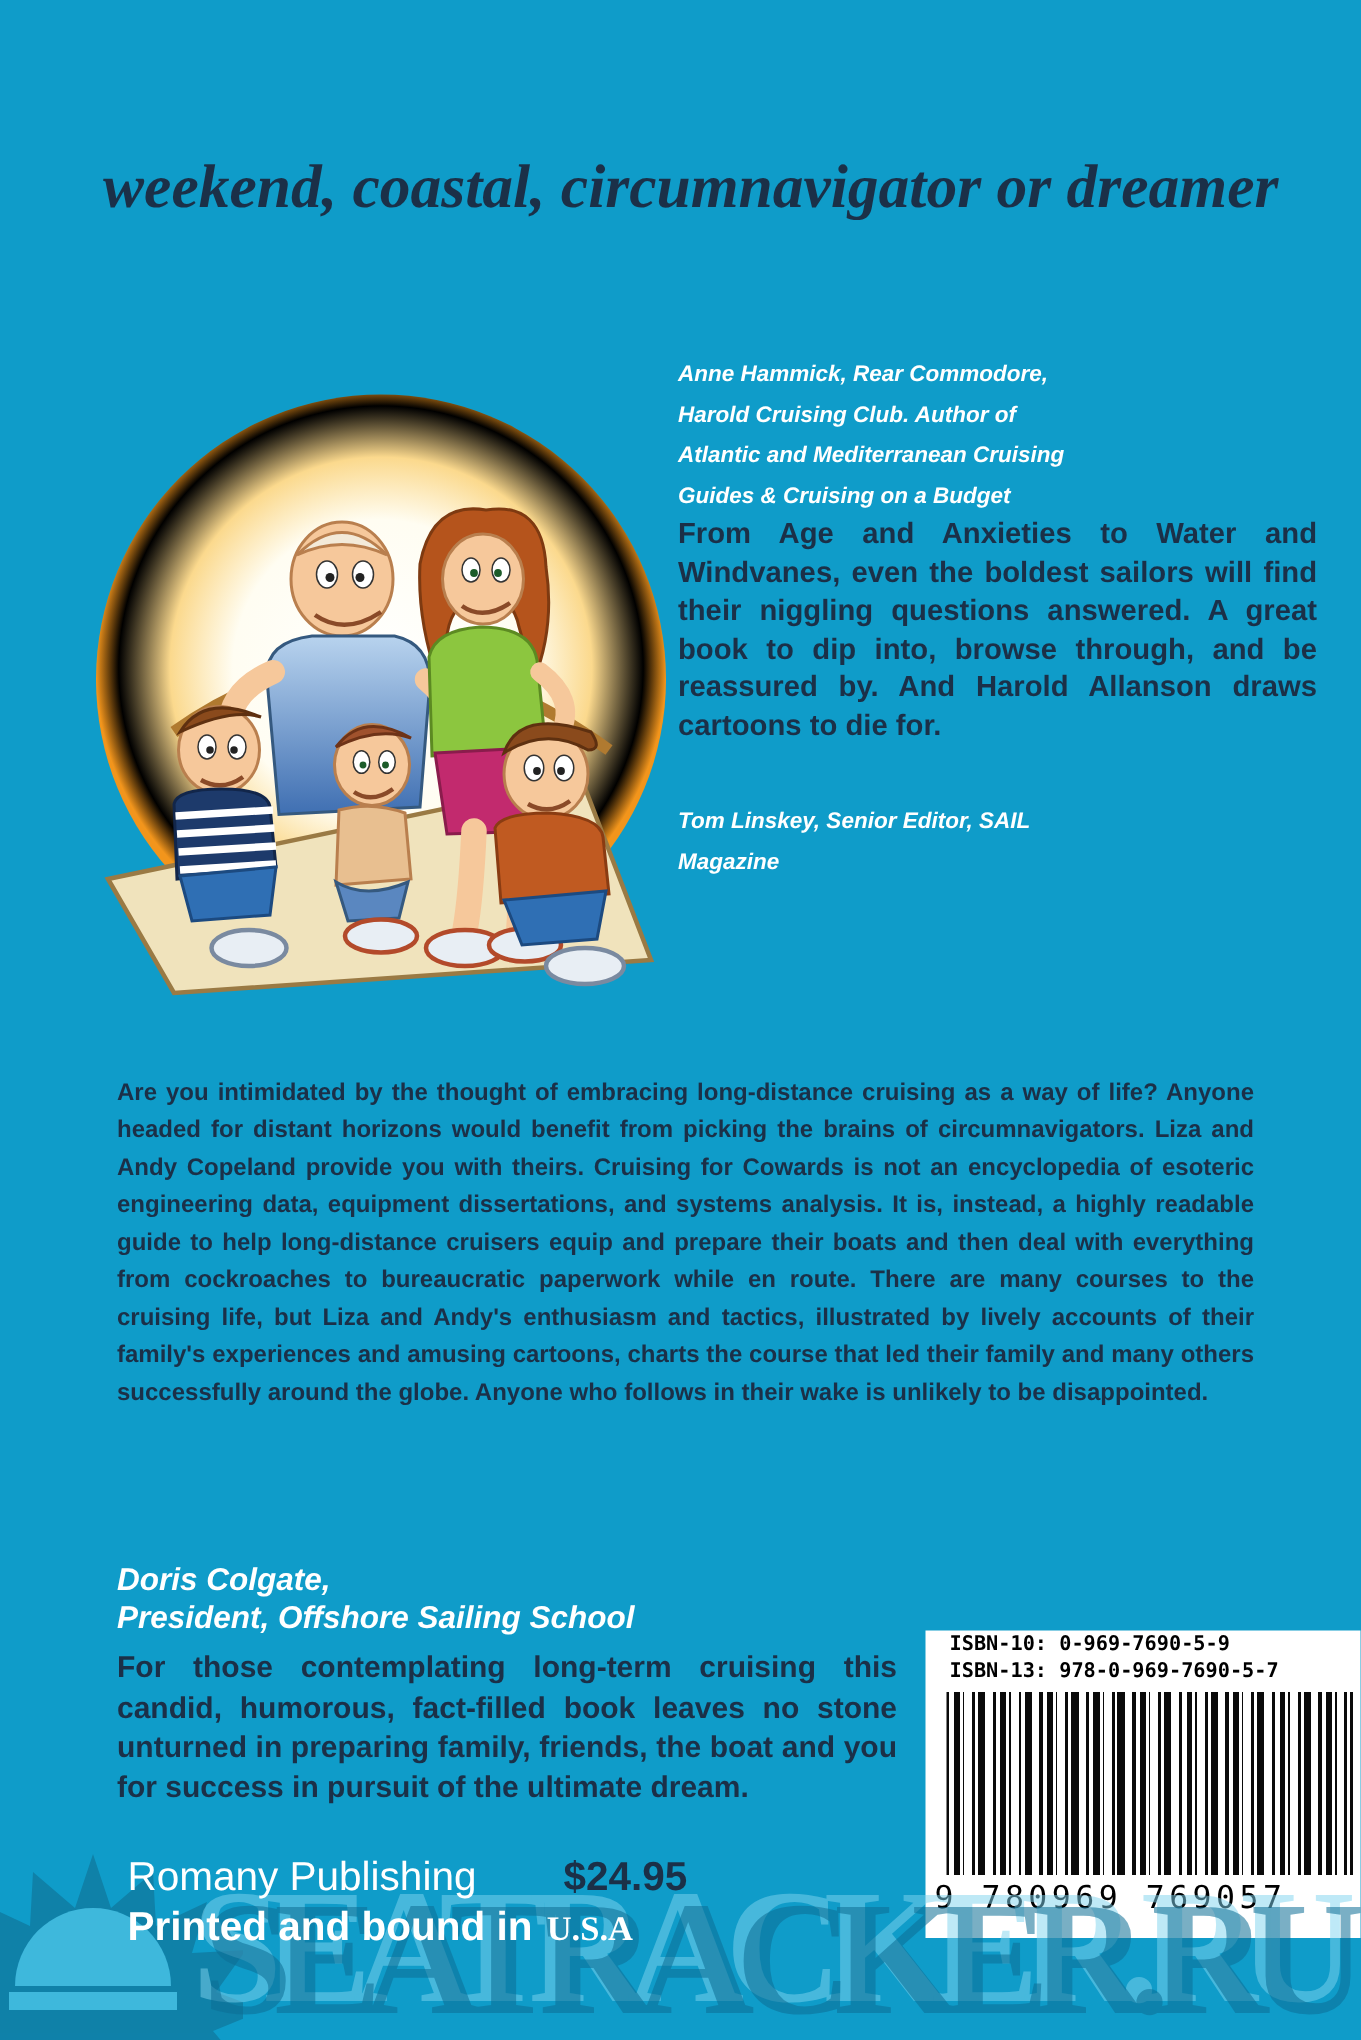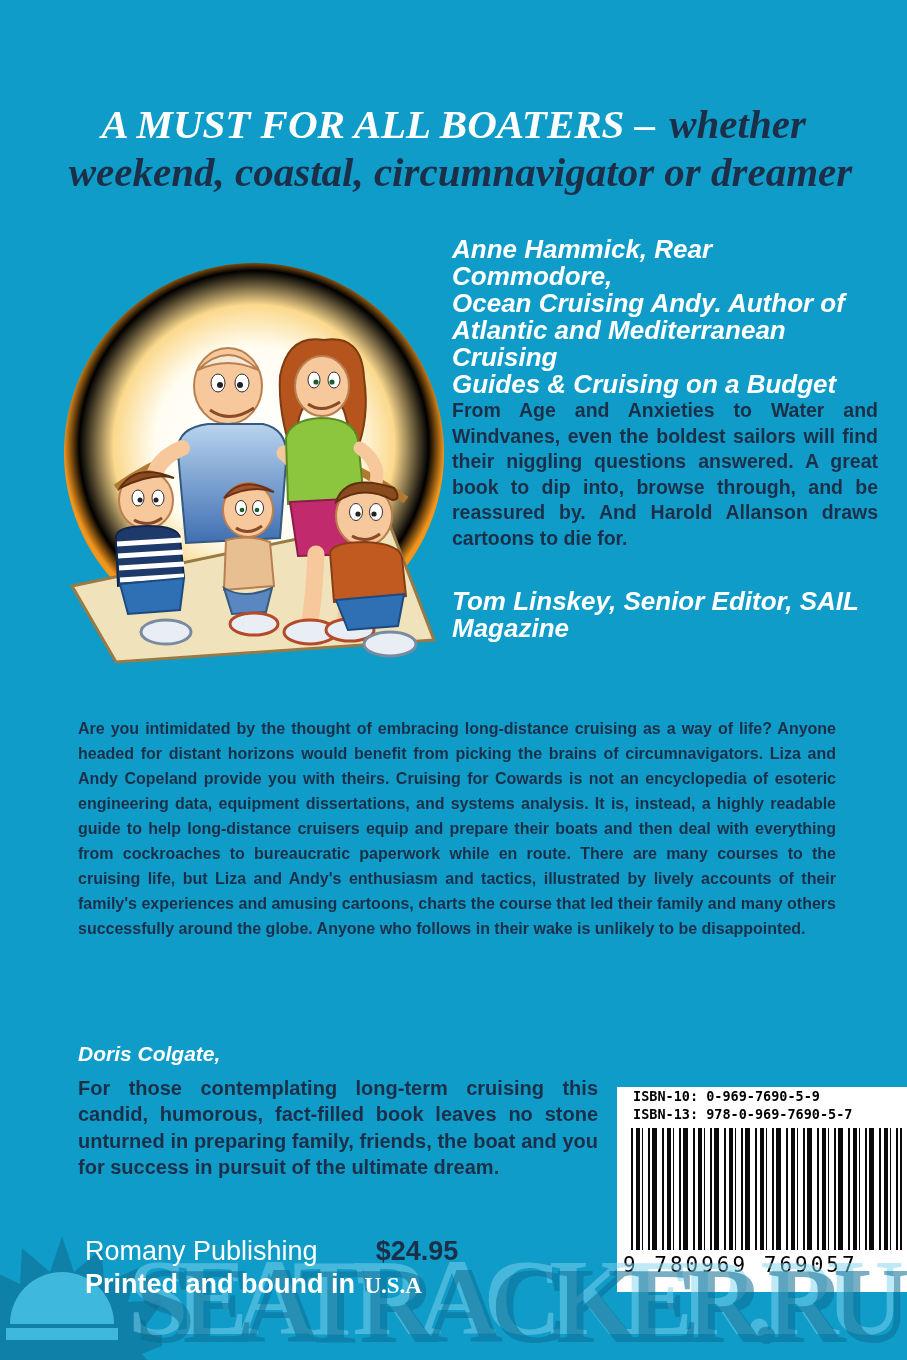--- a/index.html
+++ b/index.html
@@ -21,21 +21,21 @@
   }
   .headline .white{color:#ffffff;}
   .headline .dark{color:#1b3048;margin-left:14px;}
 
   
   .illustration{position:absolute;left:58px;top:248px;z-index:1;}
 
   
   .attr{
     color:#ffffff;font-weight:bold;font-style:italic;
-    font-size:26px;line-height:27px;
+    font-size:15px;line-height:27px;
   }
   .qbody{
     color:#1b3048;font-weight:bold;
     text-align:justify;margin:0;
   }
   .col-right{position:absolute;left:452px;top:236px;width:426px;z-index:2;}
   .col-right .qbody{font-size:19.5px;line-height:25.5px;}
   .tom{margin-top:37px;}
 
   .steve{position:absolute;left:78px;top:698px;width:758px;z-index:2;}
@@ -89,23 +89,20 @@
   
   .watermark-text{position:absolute;left:128px;top:1242px;z-index:5;pointer-events:none;}
   .sunburst{position:absolute;left:-38px;top:1228px;z-index:5;pointer-events:none;}
 </style>
 </head>
 <body>
 
 <div class="page">
 
   <div class="headline">
-    <div>
-      <span class="white">A MUST FOR ALL BOATERS –</span><span class="dark">whether</span>
-    </div>
     <div class="dark">weekend, coastal, circumnavigator or dreamer</div>
   </div>
 
   <div class="illustration">
     <svg width="392" height="420" viewBox="0 0 392 420">
       <defs>
         <radialGradient id="sun" cx="50%" cy="48%" r="50%">
           <stop offset="0%" stop-color="#ffffff"></stop>
           <stop offset="52%" stop-color="#fffdf2"></stop>
           <stop offset="74%" stop-color="#fbd98d"></stop>
@@ -190,39 +187,40 @@
         <path d="M272 304 Q276 294 308 294 Q342 296 344 310 L348 348 L276 354 Z" fill="#c05a21" stroke="#8a3c12" stroke-width="2"></path>
         <path d="M278 352 L346 346 L340 378 L290 382 Z" fill="#2f6fb4" stroke="#1c4a80" stroke-width="2"></path>
         <ellipse cx="332" cy="396" rx="26" ry="12" fill="#e8eef4" stroke="#7a8aa0" stroke-width="3"></ellipse>
       </g>
     </svg>
   </div>
 
   <div class="col-right">
     <div class="attr">
       <div>Anne Hammick, Rear Commodore,</div>
-      <div>Ocean Cruising Andy. Author of</div>
+      <div>Harold Cruising Club. Author of</div>
       <div>Atlantic and Mediterranean Cruising</div>
       <div>Guides &amp; Cruising on a Budget</div>
     </div>
     <p class="qbody">From Age and Anxieties to Water and Windvanes, even the boldest sailors will find their niggling questions answered. A great book to dip into, browse through, and be reassured by. And Harold Allanson draws cartoons to die for.</p>
 
     <div class="attr tom">
       <div>Tom Linskey, Senior Editor, SAIL</div>
       <div>Magazine</div>
     </div>
   </div>
 
   <div class="steve">
     <p class="qbody">Are you intimidated by the thought of embracing long-distance cruising as a way of life? Anyone headed for distant horizons would benefit from picking the brains of circumnavigators. Liza and Andy Copeland provide you with theirs. Cruising for Cowards is not an encyclopedia of esoteric engineering data, equipment dissertations, and systems analysis. It is, instead, a highly readable guide to help long-distance cruisers equip and prepare their boats and then deal with everything from cockroaches to bureaucratic paperwork while en route. There are many courses to the cruising life, but Liza and Andy's enthusiasm and tactics, illustrated by lively accounts of their family's experiences and amusing cartoons, charts the course that led their family and many others successfully around the globe. Anyone who follows in their wake is unlikely to be disappointed.</p>
   </div>
 
   <div class="doris">
     <div class="attr">
       <div>Doris Colgate,</div>
+      <div>President, Offshore Sailing School</div>
     </div>
     <p class="qbody">For those contemplating long-term cruising this candid, humorous, fact-filled book leaves no stone unturned in preparing family, friends, the boat and you for success in pursuit of the ultimate dream.</p>
   </div>
 
   <div class="isbn-block">
     <div class="isbn-line">ISBN-10: 0-969-7690-5-9</div>
     <div class="isbn-line">ISBN-13: 978-0-969-7690-5-7</div>
     <div class="bars"></div>
     <div class="barcode-number">9 780969 769057</div>
   </div>

